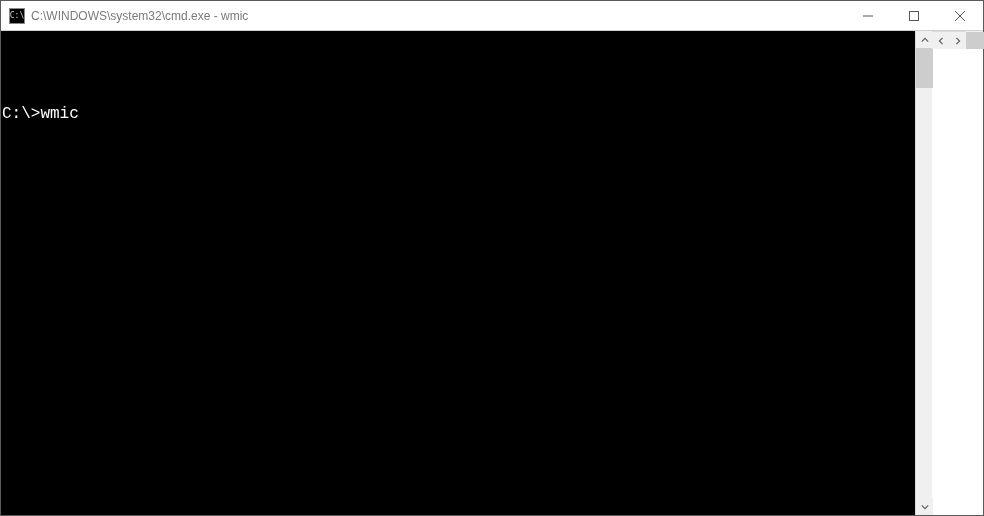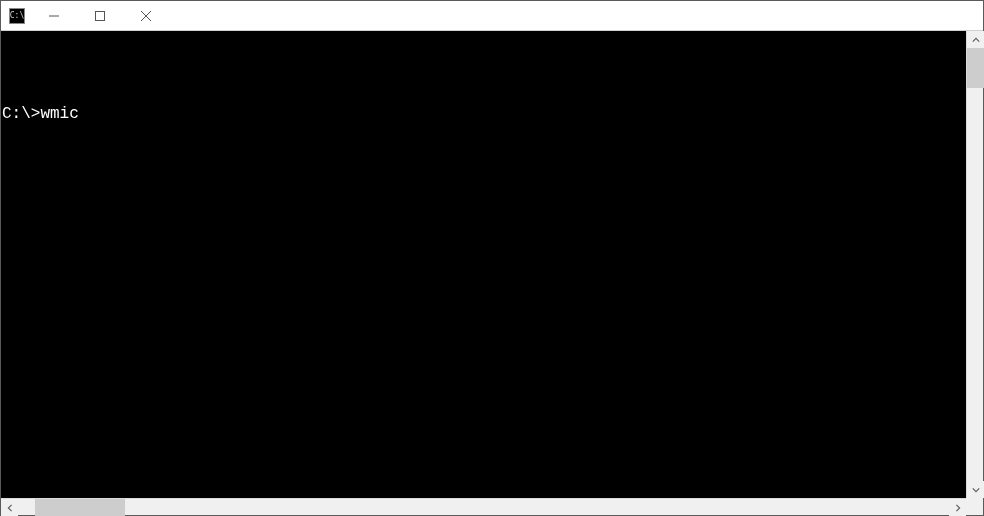--- a/index.html
+++ b/index.html
@@ -63,21 +63,21 @@
       justify-content: center;
       color: #555;
     }
     .titlebar-btn svg {
       width: 10px;
       height: 10px;
     }
     .client-area {
       flex: 1;
       display: flex;
-      flex-direction: column;
+      flex-direction: row;
       min-height: 0;
     }
     .main-row {
       flex: 1;
       display: flex;
       min-height: 0;
     }
     .terminal {
       flex: 1;
       background: #000;
@@ -157,20 +157,21 @@
       width: 8px;
       height: 8px;
     }
   </style>
 </head>
 <body>
 
 <div class="window">
   <div class="titlebar">
     <div class="titlebar-icon">C:\</div>
+    <div class="titlebar-title">C:\WINDOWS\system32\cmd.exe - wmic</div>
     <div class="titlebar-buttons">
       <div class="titlebar-btn">
         <svg viewBox="0 0 10 10">
             <line x1="0" y1="5" x2="10" y2="5" stroke="currentColor" stroke-width="1"></line>
           </svg>
       </div>
       <div class="titlebar-btn">
         <svg viewBox="0 0 10 10">
             <rect x="0.5" y="0.5" width="9" height="9" fill="none" stroke="currentColor" stroke-width="1"></rect>
           </svg>

